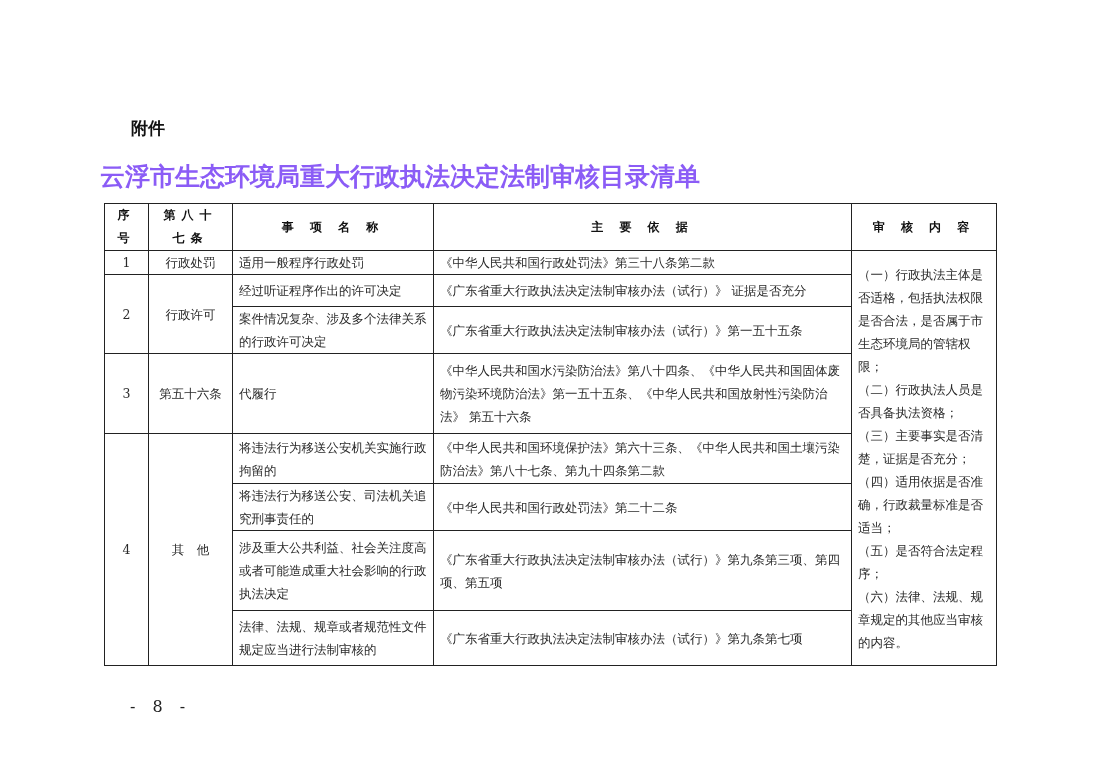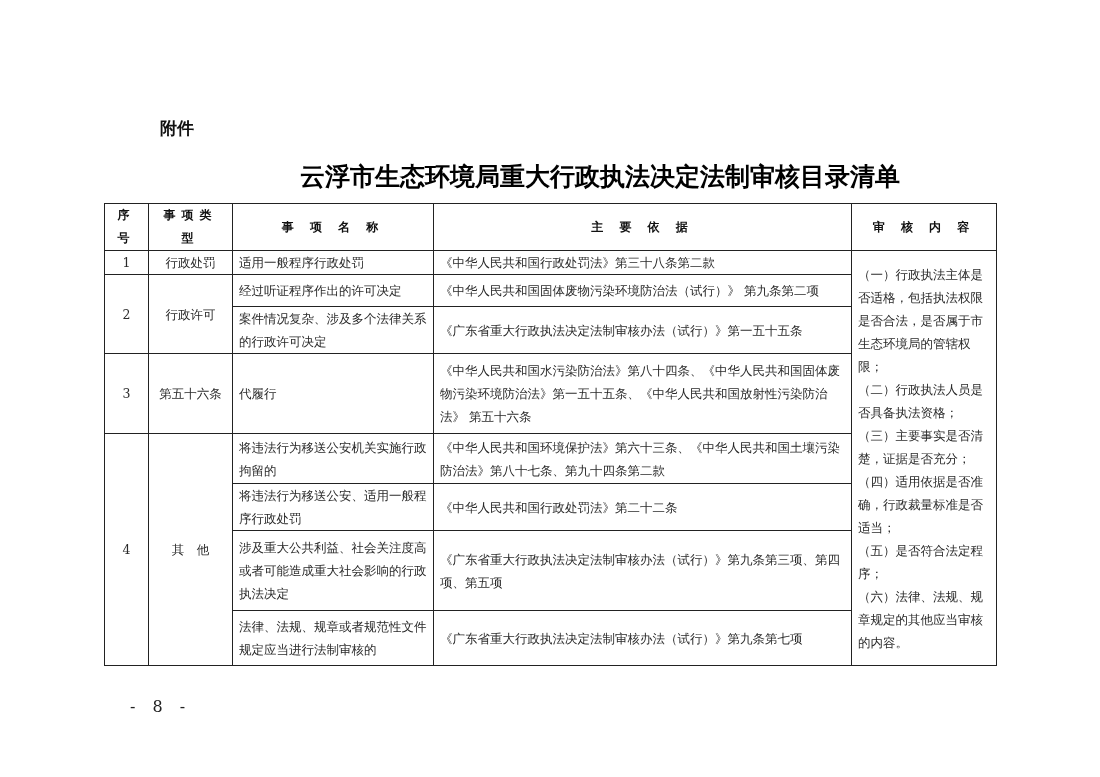--- a/index.html
+++ b/index.html
@@ -4,25 +4,25 @@
 <style>
   html, body { margin: 0; padding: 0; }
   body {
     width: 1100px; height: 777px; background: #ffffff; position: relative;
     font-family: "DejaVu Serif", "Liberation Serif", serif; color: #1a1a1a;
     overflow: hidden;
   }
   .attach {
     position: absolute; left: 131px; top: 117px;
     font-family: "DejaVu Sans", "Liberation Sans", sans-serif;
-    font-size: 17px; font-weight: bold; color: #111; margin-left: 29px;
+    font-size: 17px; font-weight: bold; color: #111;
   }
   .title {
-    position: absolute; left: 0; width: 1100px; top: 160px; text-align: center;
-    font-size: 25px; font-weight: bold; letter-spacing: 0px; color: #000000;
+    position: absolute; left: 0; width: 1100px; top: 160px; 
+    font-size: 25px; font-weight: bold; letter-spacing: 0px; color: #8b5cf6;
     padding-left: 100px; box-sizing: border-box;
   }
   table.main {
     position: absolute; left: 104px; top: 203px;
     border-collapse: collapse; table-layout: fixed;
     width: 892px; font-size: 12.5px; color: #2a2a2a;
   }
   table.main td, table.main th {
     border: 1px solid #222; padding: 0 6px; vertical-align: middle;
     line-height: 23px;
@@ -54,21 +54,21 @@
   <colgroup>
     <col style="width:44px">
     <col style="width:84px">
     <col style="width:201px">
     <col style="width:418px">
     <col style="width:145px">
   </colgroup>
   <tbody>
       <tr>
     <th class="h-seq">序号</th>
-    <th class="h-type">事项类型</th>
+    <th class="h-type">第八十七条</th>
     <th>事 项 名 称</th>
     <th>主 要 依 据</th>
     <th>审 核 内 容</th>
   </tr>
 
   <tr style="height:22px">
     <td class="c">1</td>
     <td class="c">行政处罚</td>
     <td class="left">适用一般程序行政处罚</td>
     <td class="left">《中华人民共和国行政处罚法》第三十八条第二款</td>
@@ -79,42 +79,42 @@
       <p>（四）适用依据是否准确，行政裁量标准是否适当；</p>
       <p>（五）是否符合法定程序；</p>
       <p>（六）法律、法规、规章规定的其他应当审核的内容。</p>
     </td>
   </tr>
 
   <tr style="height:32px">
     <td class="c" rowspan="2">2</td>
     <td class="c" rowspan="2">行政许可</td>
     <td class="left">经过听证程序作出的许可决定</td>
-    <td class="left">《中华人民共和国固体废物污染环境防治法（试行）》 第九条第二项</td>
+    <td class="left">《广东省重大行政执法决定法制审核办法（试行）》 证据是否充分</td>
   </tr>
   <tr style="height:47px">
     <td class="left">案件情况复杂、涉及多个法律关系的行政许可决定</td>
     <td class="left">《广东省重大行政执法决定法制审核办法（试行）》第一五十五条</td>
   </tr>
 
   <tr style="height:80px">
     <td class="c">3</td>
     <td class="c">第五十六条</td>
     <td class="left">代履行</td>
     <td class="left">《中华人民共和国水污染防治法》第八十四条、《中华人民共和国固体废物污染环境防治法》第一五十五条、《中华人民共和国放射性污染防治法》 第五十六条</td>
   </tr>
 
   <tr style="height:50px">
     <td class="c" rowspan="4">4</td>
     <td class="c" rowspan="4">其　他</td>
     <td class="left">将违法行为移送公安机关实施行政拘留的</td>
     <td class="left">《中华人民共和国环境保护法》第六十三条、《中华人民共和国土壤污染防治法》第八十七条、第九十四条第二款</td>
   </tr>
   <tr style="height:45px">
-    <td class="left">将违法行为移送公安、适用一般程序行政处罚</td>
+    <td class="left">将违法行为移送公安、司法机关追究刑事责任的</td>
     <td class="left">《中华人民共和国行政处罚法》第二十二条</td>
   </tr>
   <tr style="height:80px">
     <td class="left">涉及重大公共利益、社会关注度高或者可能造成重大社会影响的行政执法决定</td>
     <td class="left">《广东省重大行政执法决定法制审核办法（试行）》第九条第三项、第四项、第五项</td>
   </tr>
   <tr style="height:55px">
     <td class="left">法律、法规、规章或者规范性文件规定应当进行法制审核的</td>
     <td class="left">《广东省重大行政执法决定法制审核办法（试行）》第九条第七项</td>
   </tr>

